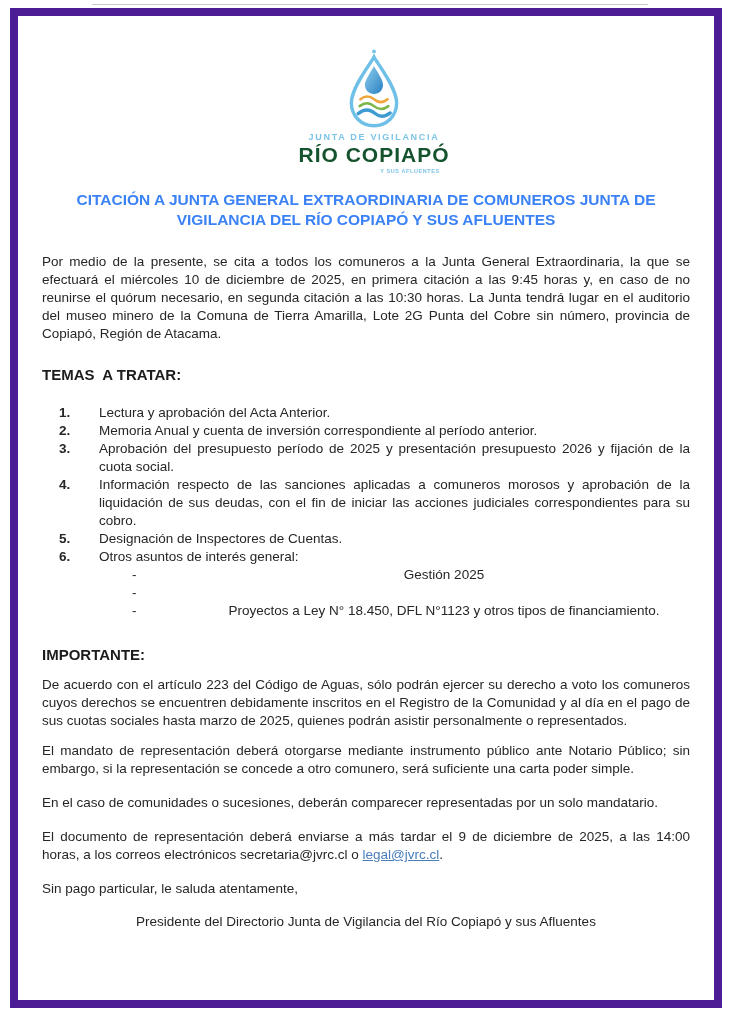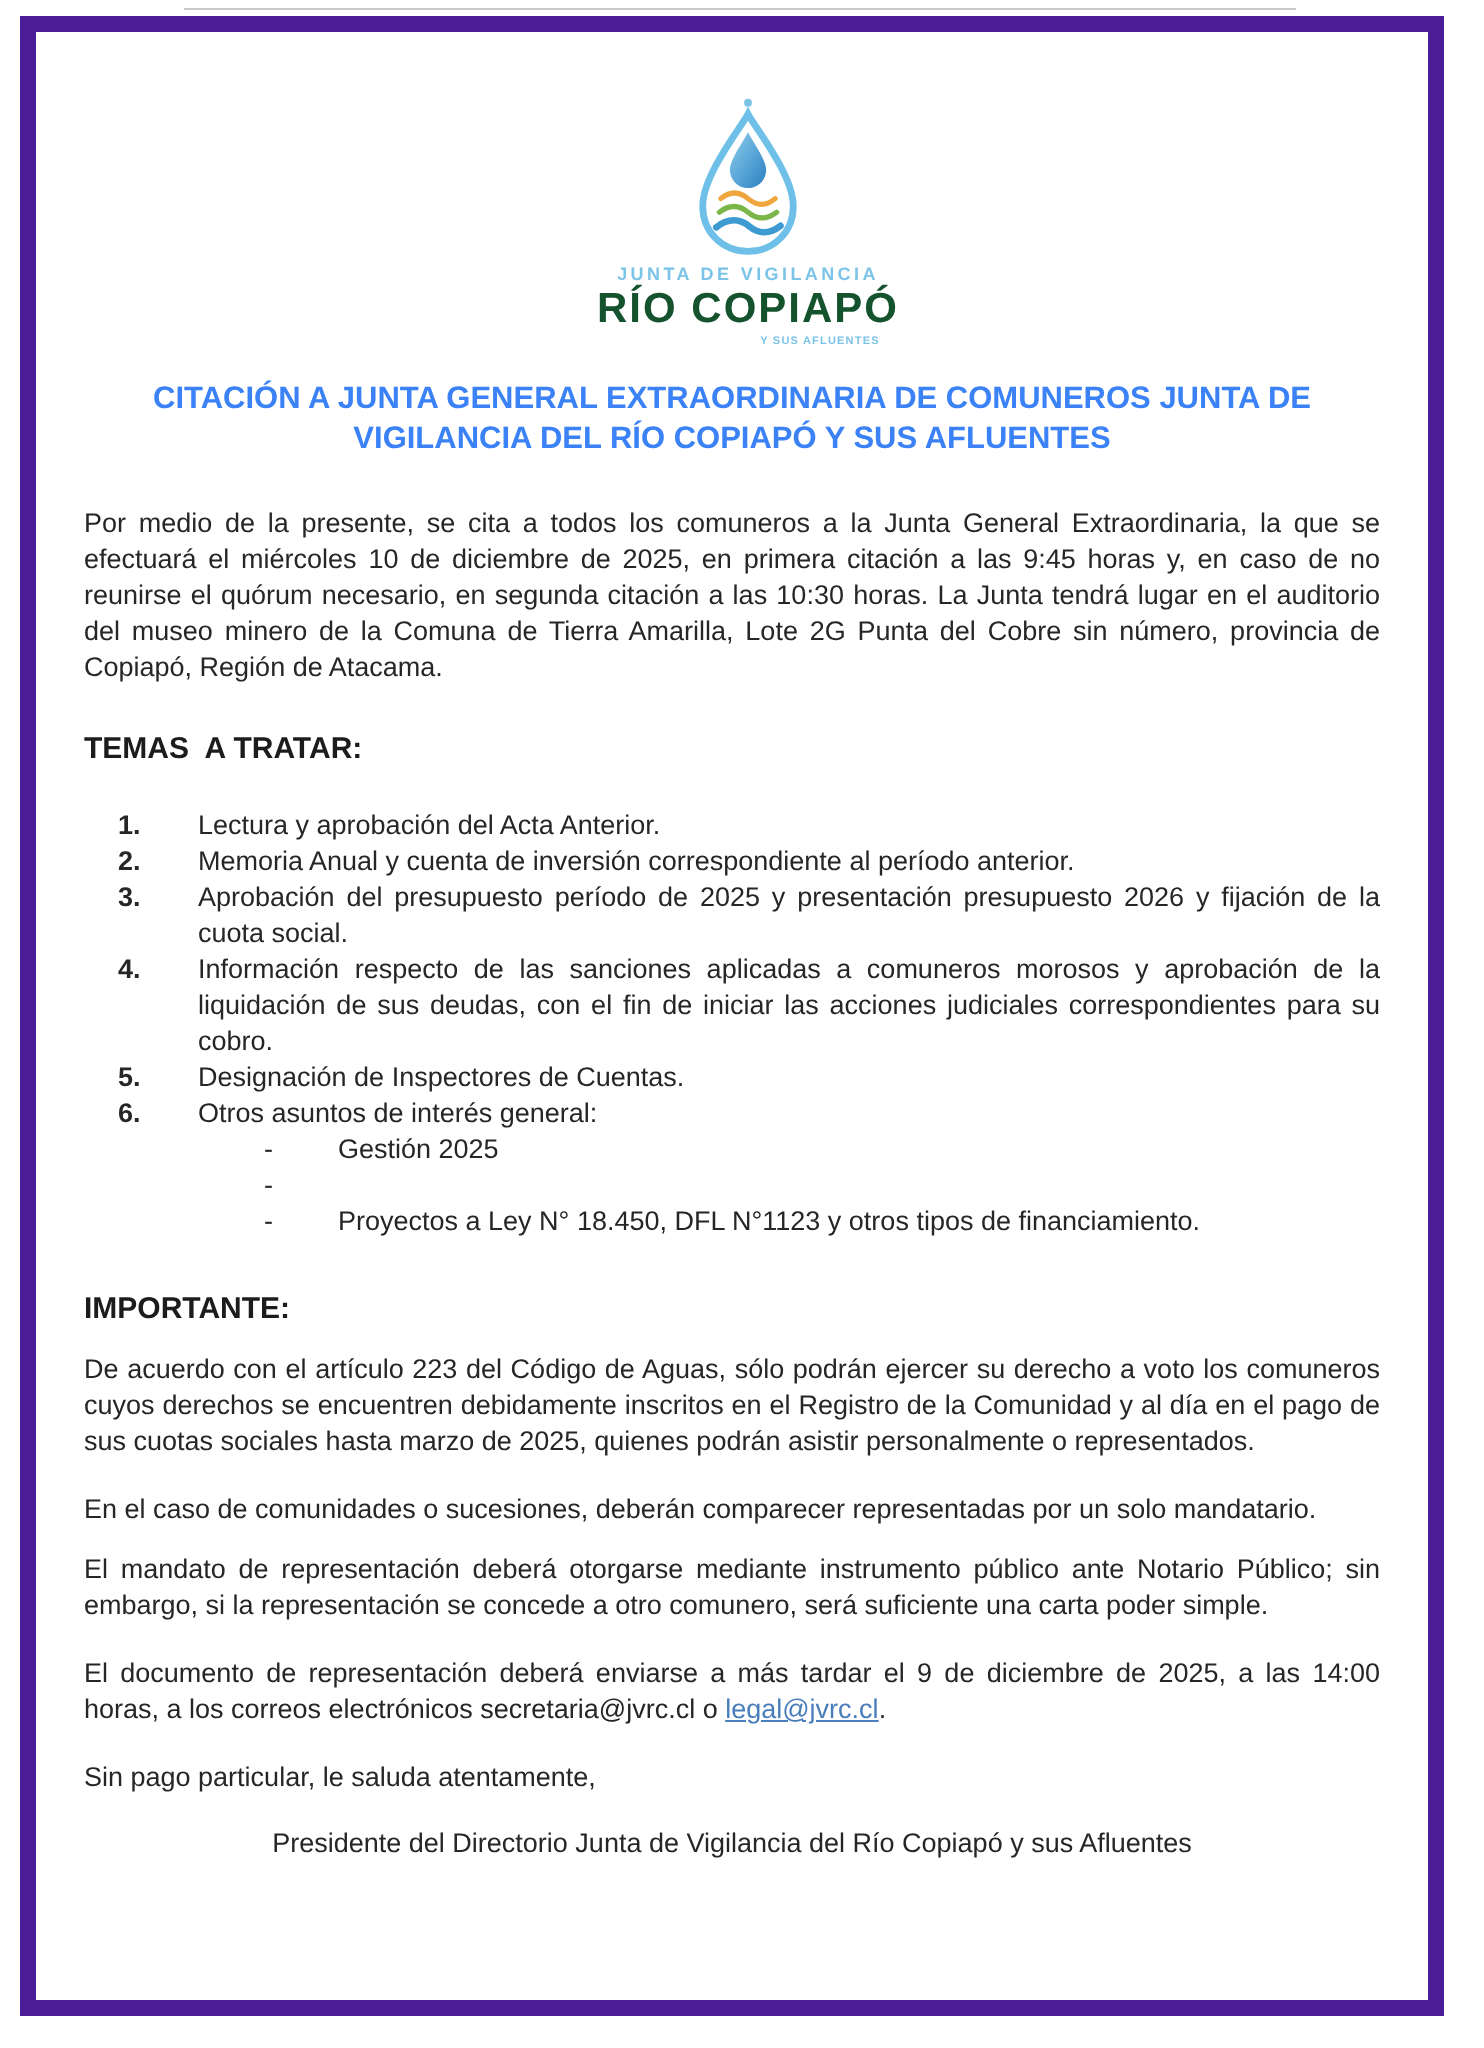--- a/index.html
+++ b/index.html
@@ -61,21 +61,21 @@
   }
   .p-left { text-align: left; }
 
   
   .agenda { margin-top: 21px; }
   .row { display: flex; font-size: 13.5px; line-height: 18px; }
   .row .num { flex: none; width: 40px; padding-left: 17px; font-weight: bold; }
   .row .txt { flex: 1; text-align: justify; }
   .subrow { display: flex; font-size: 13.5px; line-height: 18px; }
   .subrow .bullet { flex: none; width: 37px; padding-left: 90px; }
-  .subrow .txt { flex: 1; text-align: left; }
+  .subrow .txt { flex: 1; text-align: center; margin-left: 29px; }
 
   .important-h { margin-top: 26px; }
   .p-voto { margin-top: 13px; }
 
   a.email-link { color: #4a7ebb; text-decoration: underline; cursor: pointer; }
 
   .closing { margin-top: 16px; text-align: left; }
 
   .sig-name {
     margin-top: 13px;
@@ -155,23 +155,23 @@
       <div class="subrow">
         <span class="bullet">-</span>
         <span class="txt">Proyectos a Ley N° 18.450, DFL N°1123 y otros tipos de financiamiento.</span>
       </div>
     </div>
 
     <div class="section-h important-h">IMPORTANTE:</div>
 
     <p class="doc-p p-voto">De acuerdo con el artículo 223 del Código de Aguas, sólo podrán ejercer su derecho a voto los comuneros cuyos derechos se encuentren debidamente inscritos en el Registro de la Comunidad y al día en el pago de sus cuotas sociales hasta marzo de 2025, quienes podrán asistir personalmente o representados.</p>
 
+    <p class="doc-p">El mandato de representación deberá otorgarse mediante instrumento público ante Notario Público; sin embargo, si la representación se concede a otro comunero, será suficiente una carta poder simple.</p>
+
     <p class="doc-p p-left" style="margin-top:16px;">En el caso de comunidades o sucesiones, deberán comparecer representadas por un solo mandatario.</p>
-
-    <p class="doc-p">El mandato de representación deberá otorgarse mediante instrumento público ante Notario Público; sin embargo, si la representación se concede a otro comunero, será suficiente una carta poder simple.</p>
 
     <p class="doc-p" style="margin-top:16px;"><span>El documento de representación deberá enviarse a más tardar el 9 de diciembre de 2025, a las 14:00 horas, a los correos electrónicos secretaria@jvrc.cl o </span><a class="email-link">legal@jvrc.cl</a><span>.</span></p>
 
     <p class="doc-p p-left closing">Sin pago particular, le saluda atentamente,</p>
 
     <div class="sig-role">Presidente del Directorio Junta de Vigilancia del Río Copiapó y sus Afluentes</div>
 
   </div>
 </div>
 

